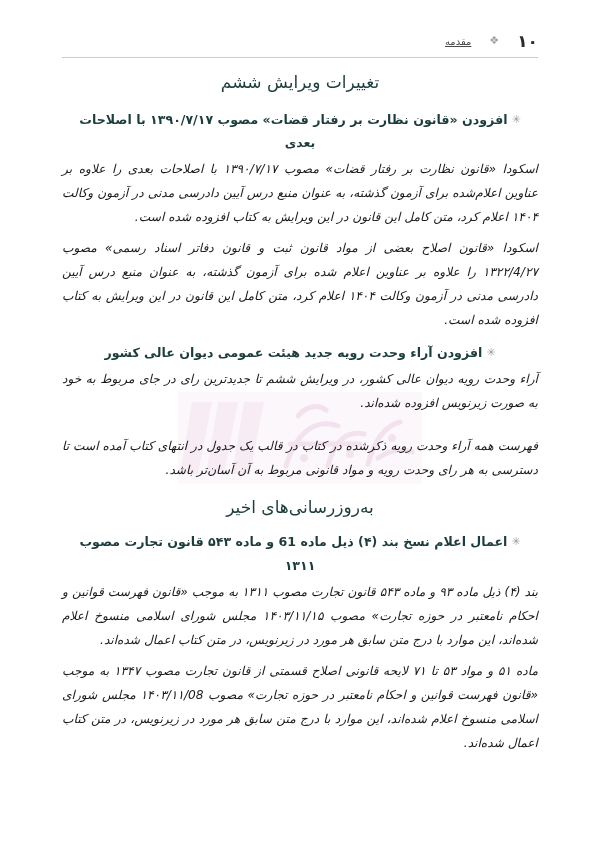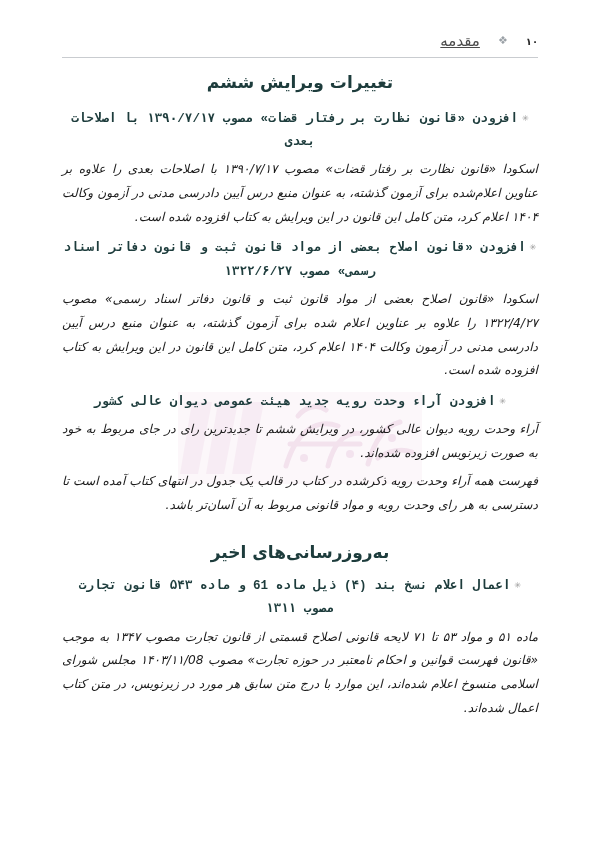--- a/index.html
+++ b/index.html
@@ -38,33 +38,33 @@
     left: 62px;
     height: 22px;
     display: flex;
     flex-direction: row;
     align-items: center;
     justify-content: flex-start;
     gap: 18px;
     z-index: 2;
   }
   .page-number {
-    font-size: 10px;
+    font-size: 17px;
     color: #2b2b2b;
     font-weight: 700;
     letter-spacing: .5px;
   }
   .header-ornament {
     font-size: 11px;
     color: #9aa0a6;
     line-height: 1;
     transform: translateY(-1px);
   }
   .header-label {
-    font-size: 15px;
+    font-size: 10px;
     color: #4a4a4a;
     text-decoration: underline;
   }
   .header-rule {
     position: absolute;
     top: 57px;
     right: 62px;
     left: 62px;
     height: 1px;
     background: #c9ccd0;
@@ -76,59 +76,58 @@
     position: absolute;
     top: 64px;
     right: 62px;
     left: 62px;
     z-index: 1;
   }
 
   .section-title {
     text-align: center;
     font-size: 17px;
-    font-weight: 700;
+    font-weight: 400;
     color: #1d3c3c;
     margin: 6px 0 12px 0;
     line-height: 1.5;
   }
   .section-title.second {
-    margin-top: 22px;
+    margin-top: 12px;
     margin-bottom: 10px;
   }
 
   .bullet-heading {
     display: block;
     text-align: center;
     font-size: 12.6px;
     font-weight: 700;
     color: #1d3c3c;
     line-height: 1.85;
     margin: 6px 0 4px 0;
-    font-family: Liberation Mono, monospace;
   }
   .star-icon {
     color: #9b9b9b;
     font-size: 11px;
     font-weight: 400;
     margin-left: 4px;
     vertical-align: 1px;
   }
 
   p.body {
     font-size: 12.2px;
     color: #1b1b1b;
     line-height: 1.95;
     text-align: justify;
     text-align-last: right;
     margin: 3px 0 8px 0;
     text-justify: inter-word;
     font-style: italic;
   }
-  p.body.tight { margin-bottom: 4px; }
+  p.body.tight { margin-bottom: 20px; }
 </style>
 </head>
 <body>
 
 <div class="page">
 
   <div class="watermark">
     <svg viewBox="0 0 244 92" xmlns="http://www.w3.org/2000/svg">
       <g fill="#edd3e4" opacity="0.85">
         <rect x="0" y="0" width="244" height="92" fill="#f7edf4"></rect>
@@ -161,33 +160,31 @@
 
   <div class="content">
 
     <h1 class="section-title">تغییرات ویرایش ششم</h1>
 
     <div class="bullet-heading">
       <span class="star-icon">✳</span><span>افزودن «قانون نظارت بر رفتار قضات» مصوب ۱۳۹۰/۷/۱۷ با اصلاحات بعدی</span>
     </div>
     <p class="body">اسکودا «قانون نظارت بر رفتار قضات» مصوب ۱۳۹۰/۷/۱۷ با اصلاحات بعدی را علاوه بر عناوین اعلام‌شده برای آزمون گذشته، به عنوان منبع درس آیین دادرسی مدنی در آزمون وکالت ۱۴۰۴ اعلام کرد، متن کامل این قانون در این ویرایش به کتاب افزوده شده است.</p>
 
-    <div class="bullet-heading">
-      <span class="star-icon">✳</span><span>افزودن «قانون اصلاح بعضی از مواد قانون ثبت و قانون دفاتر اسناد رسمی» مصوب ۱۳۲۲/۶/۲۷</span>
-    </div>
     <p class="body">اسکودا «قانون اصلاح بعضی از مواد قانون ثبت و قانون دفاتر اسناد رسمی» مصوب ۱۳۲۲/4/۲۷ را علاوه بر عناوین اعلام شده برای آزمون گذشته، به عنوان منبع درس آیین دادرسی مدنی در آزمون وکالت ۱۴۰۴ اعلام کرد، متن کامل این قانون در این ویرایش به کتاب افزوده شده است.</p>
 
     <div class="bullet-heading">
       <span class="star-icon">✳</span><span>افزودن آراء وحدت رویه جدید هیئت عمومی دیوان عالی کشور</span>
     </div>
     <p class="body tight">آراء وحدت رویه دیوان عالی کشور، در ویرایش ششم تا جدیدترین رای در جای مربوط به خود به صورت زیرنویس افزوده شده‌اند.</p>
     <p class="body">فهرست همه آراء وحدت رویه ذکرشده در کتاب در قالب یک جدول در انتهای کتاب آمده است تا دسترسی به هر رای وحدت رویه و مواد قانونی مربوط به آن آسان‌تر باشد.</p>
 
     <h1 class="section-title second">به‌روزرسانی‌های اخیر</h1>
 
     <div class="bullet-heading">
       <span class="star-icon">✳</span><span>اعمال اعلام نسخ بند (۴) ذیل ماده 61 و ماده ۵۴۳ قانون تجارت مصوب ۱۳۱۱</span>
     </div>
+    <p class="body">بند (۴) ذیل ماده ۹۳ و ماده ۵۴۳ قانون تجارت مصوب ۱۳۱۱ به موجب «قانون فهرست قوانین و احکام نامعتبر در حوزه تجارت» مصوب ۱۴۰۳/۱۱/۱۵ مجلس شورای اسلامی منسوخ اعلام شده‌اند، این موارد با درج متن سابق هر مورد در زیرنویس، در متن کتاب اعمال شده‌اند.</p>
 
     <p class="body">ماده ۵۱ و مواد ۵۳ تا ۷۱ لایحه قانونی اصلاح قسمتی از قانون تجارت مصوب ۱۳۴۷ به موجب «قانون فهرست قوانین و احکام نامعتبر در حوزه تجارت» مصوب ۱۴۰۳/۱۱/08 مجلس شورای اسلامی منسوخ اعلام شده‌اند، این موارد با درج متن سابق هر مورد در زیرنویس، در متن کتاب اعمال شده‌اند.</p>
 
   </div>
 </div>
 
 </body></html>

